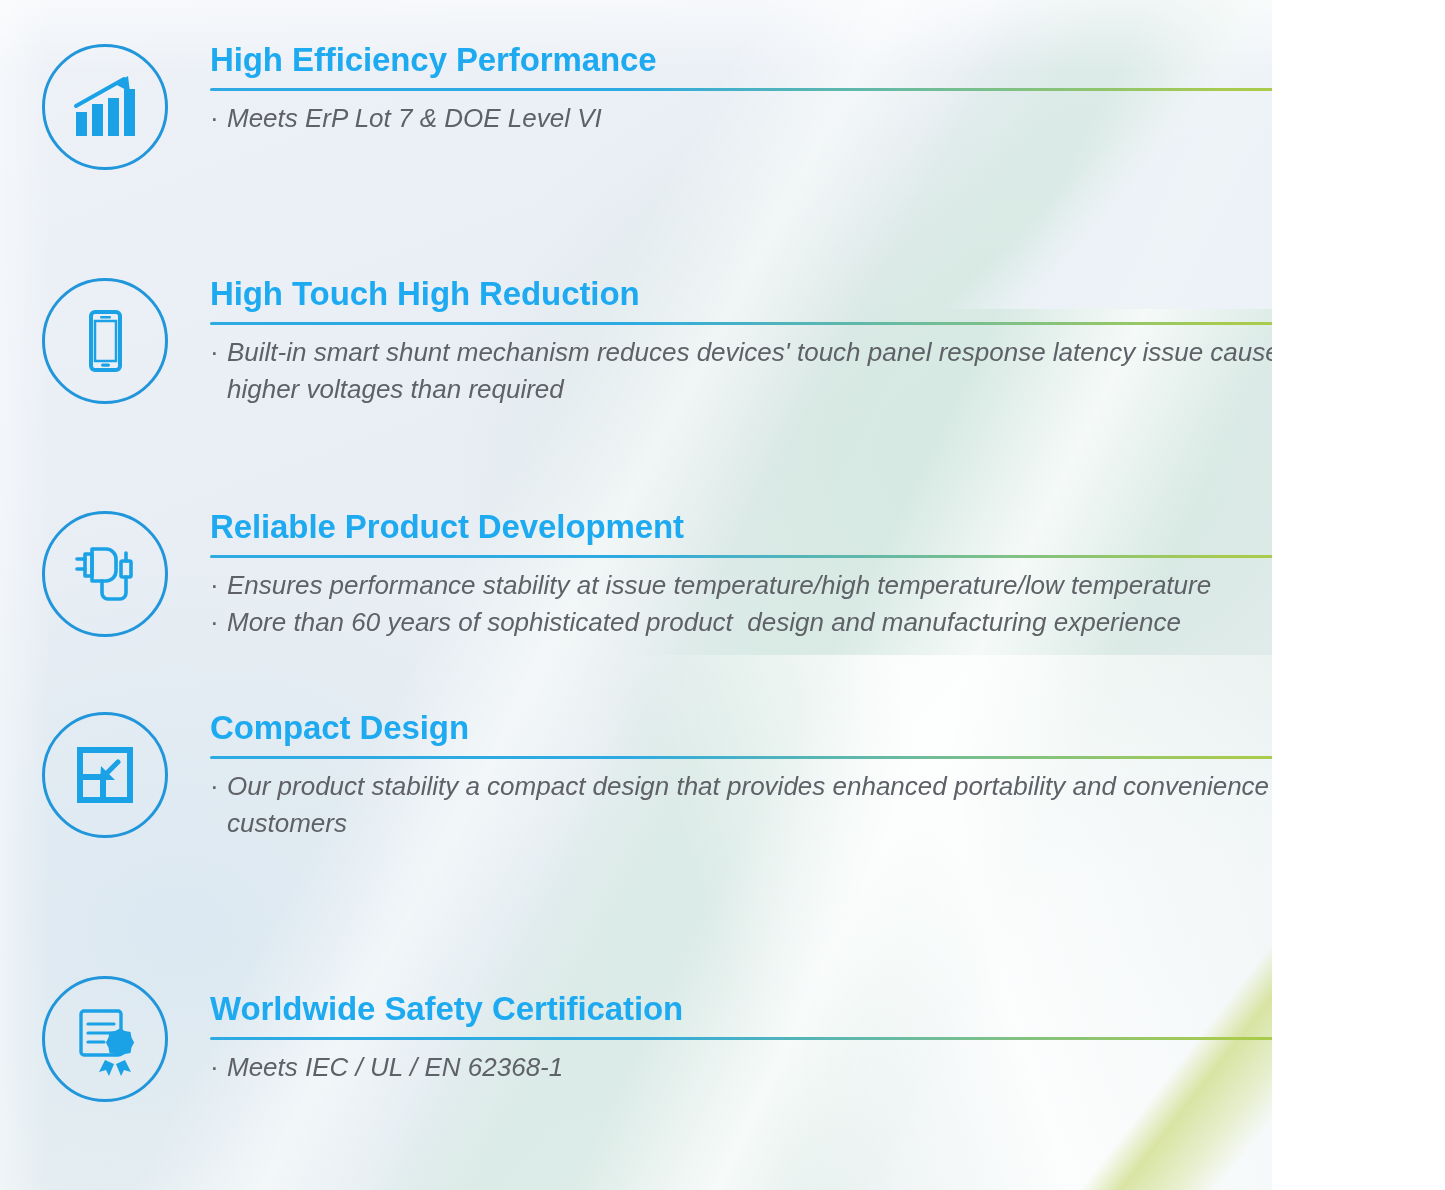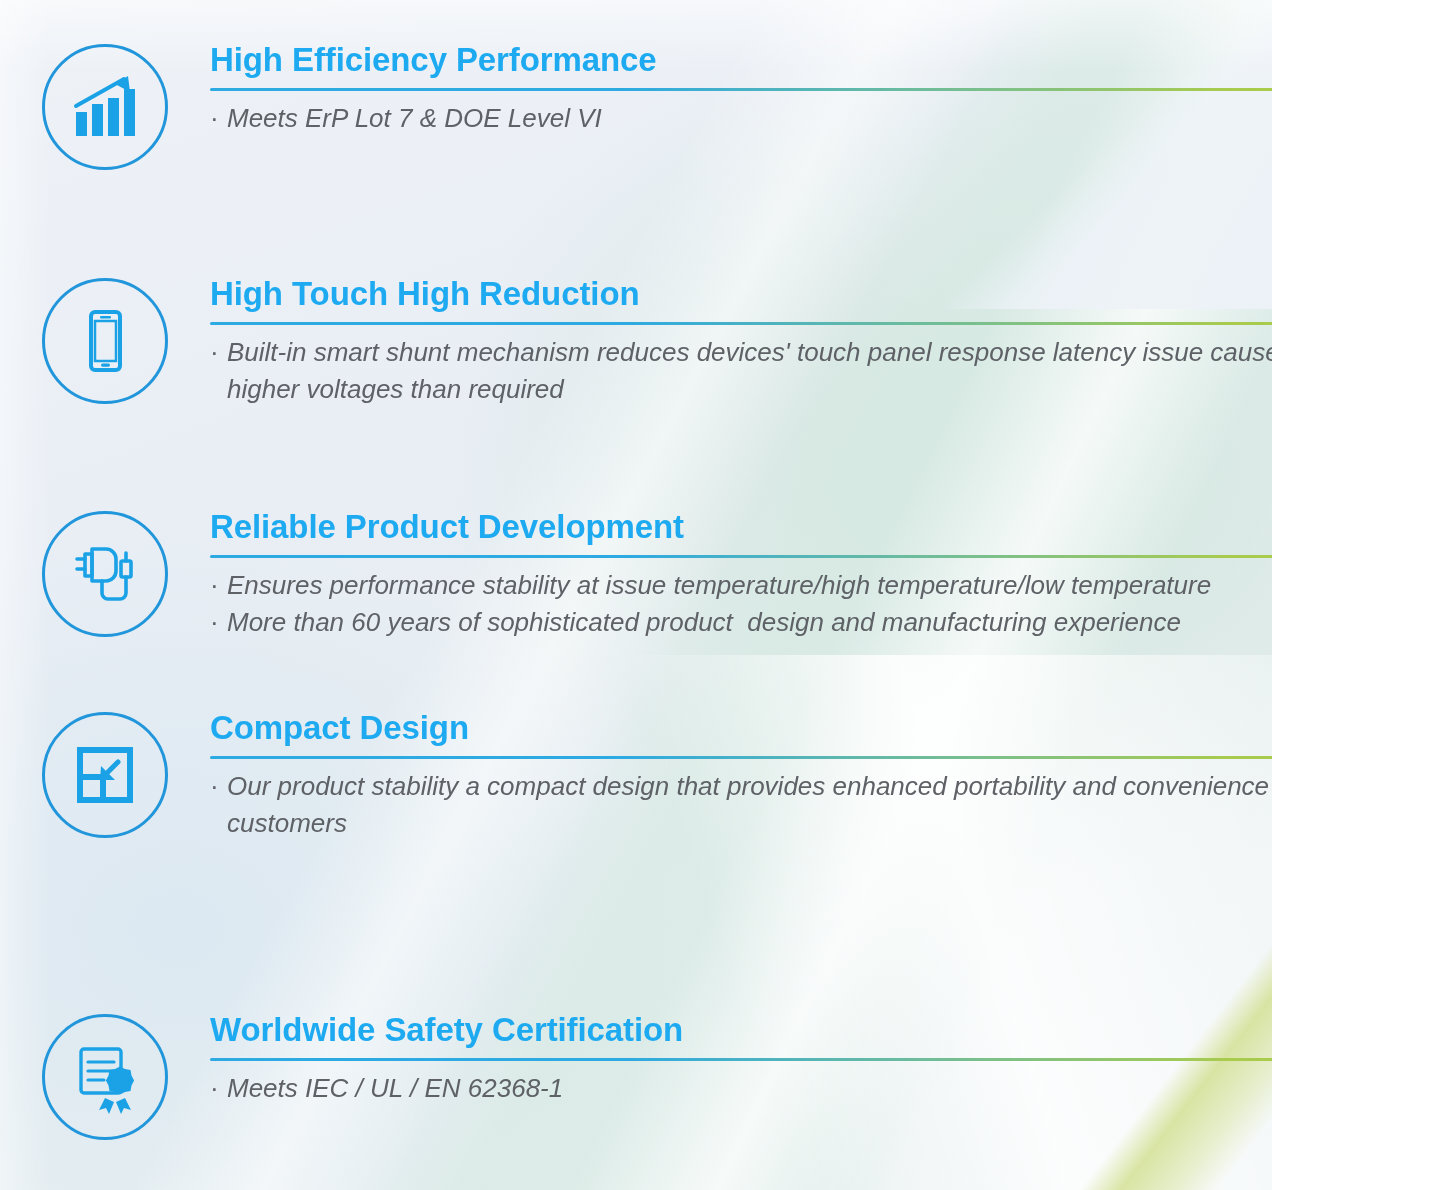--- a/index.html
+++ b/index.html
@@ -169,21 +169,21 @@
     font-size: 26px;
     line-height: 1.42;
   }
   .bullet-text { flex: 1 1 auto; font-style: italic; }
 
   
   #row-0 { top: 42px; }
   #row-1 { top: 276px; }
   #row-2 { top: 509px; justify-content: space-between; }
   #row-3 { top: 710px; }
-  #row-4 { top: 1012px; }
+  #row-4 { top: 974px; align-items: center; }
 </style>
 </head>
 <body>
 
 <div id="page">
 
   <div class="bg-layer bg-base"></div>
   <div class="bg-layer bg-green-wash"></div>
   <div class="bg-layer bg-blue-wash"></div>
   <div class="bg-layer bg-diag-b"></div>

